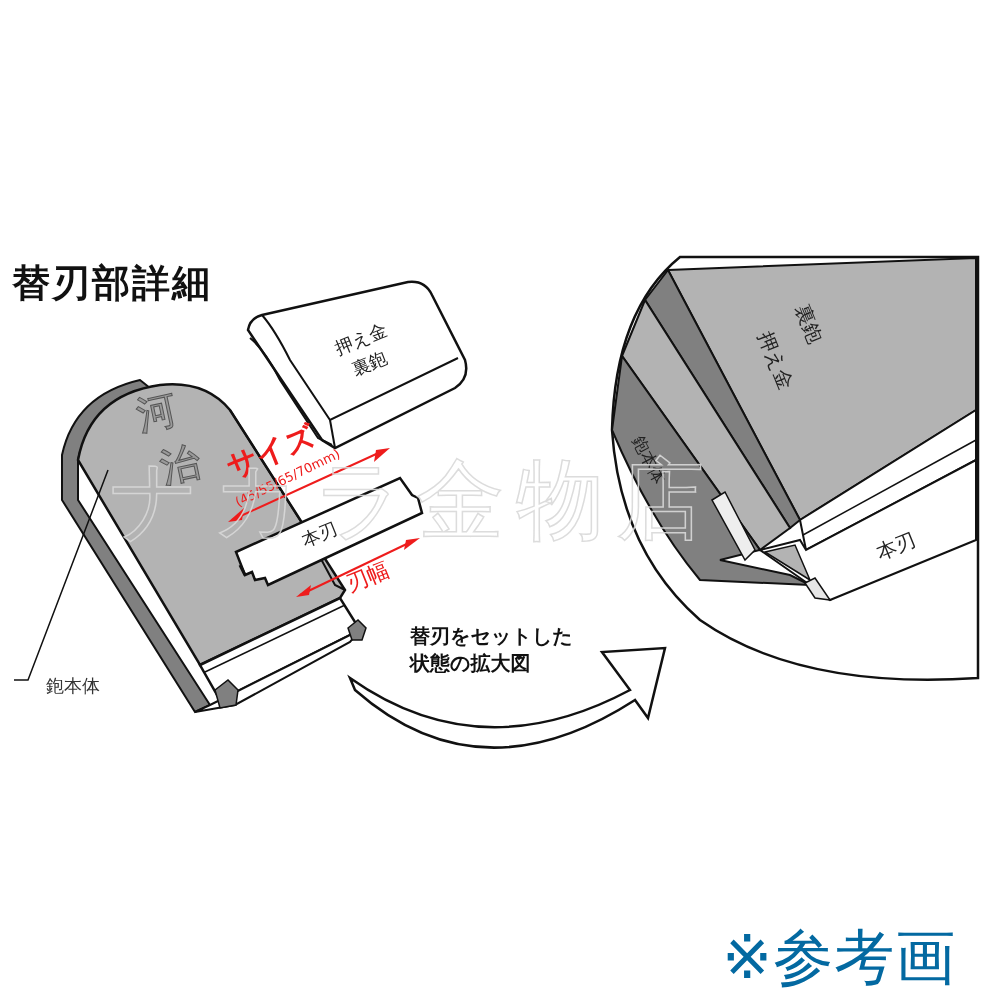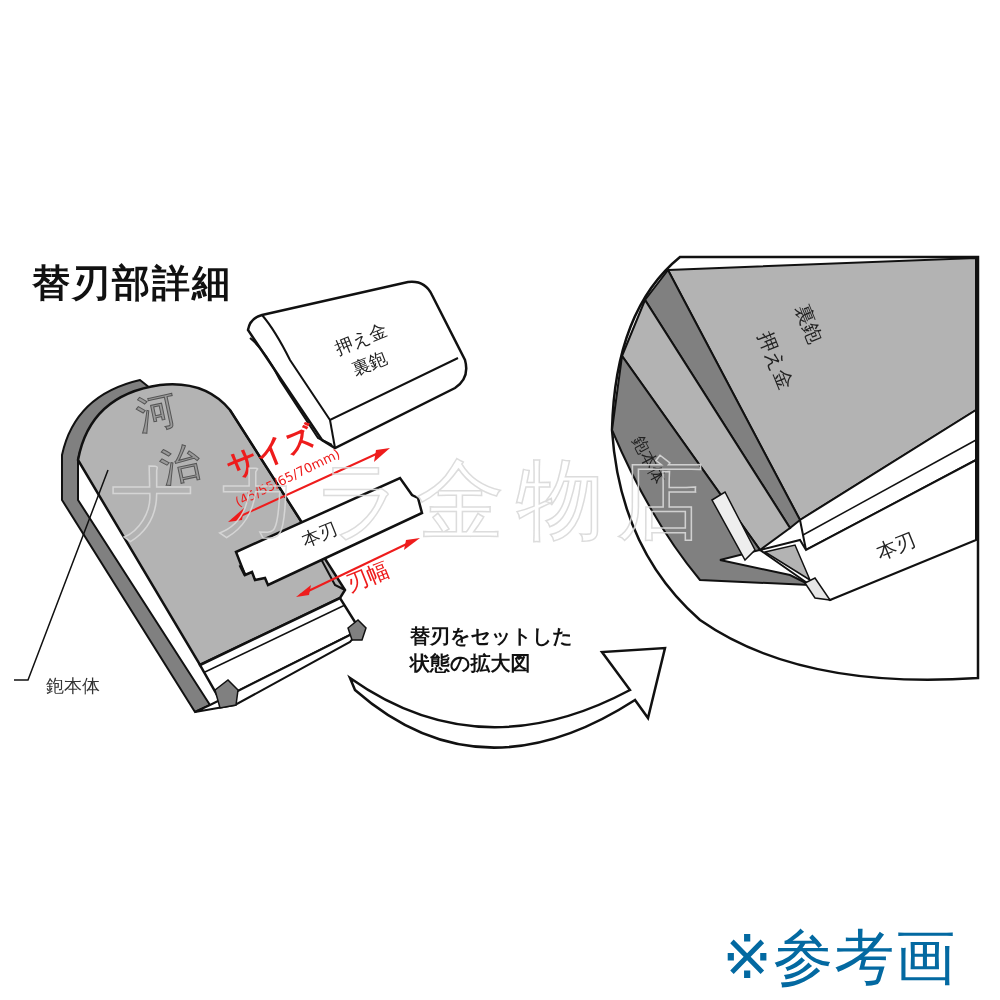--- a/index.html
+++ b/index.html
@@ -1,19 +1,19 @@
 <!DOCTYPE html>
 <html><head>
   <meta charset="utf-8">
   <style>
     html, body { margin: 0; padding: 0; background: #ffffff; }
     body { width: 1000px; height: 1000px; position: relative; overflow: hidden;
            font-family: "DejaVu Sans", "Liberation Sans", sans-serif; }
     .canvas { position: absolute; left: 0; top: 0; width: 1000px; height: 1000px; }
-    .title { position: absolute; left: 32px; top: 258px; font-size: 38px; font-weight: bold;
+    .title { position: absolute; left: 12px; top: 258px; font-size: 38px; font-weight: bold;
              color: #111; letter-spacing: 2px; font-family: "DejaVu Sans", sans-serif; }
     .note { position: absolute; left: 722px; top: 918px; font-size: 60px; color: #0369a1;
             font-family: "DejaVu Sans", sans-serif; letter-spacing: 1px; }
     svg text { font-family: "DejaVu Sans", sans-serif; }
   </style>
 </head>
 <body>
 
 <div class="canvas">
   <svg width="1000" height="1000" viewBox="0 0 1000 1000">

